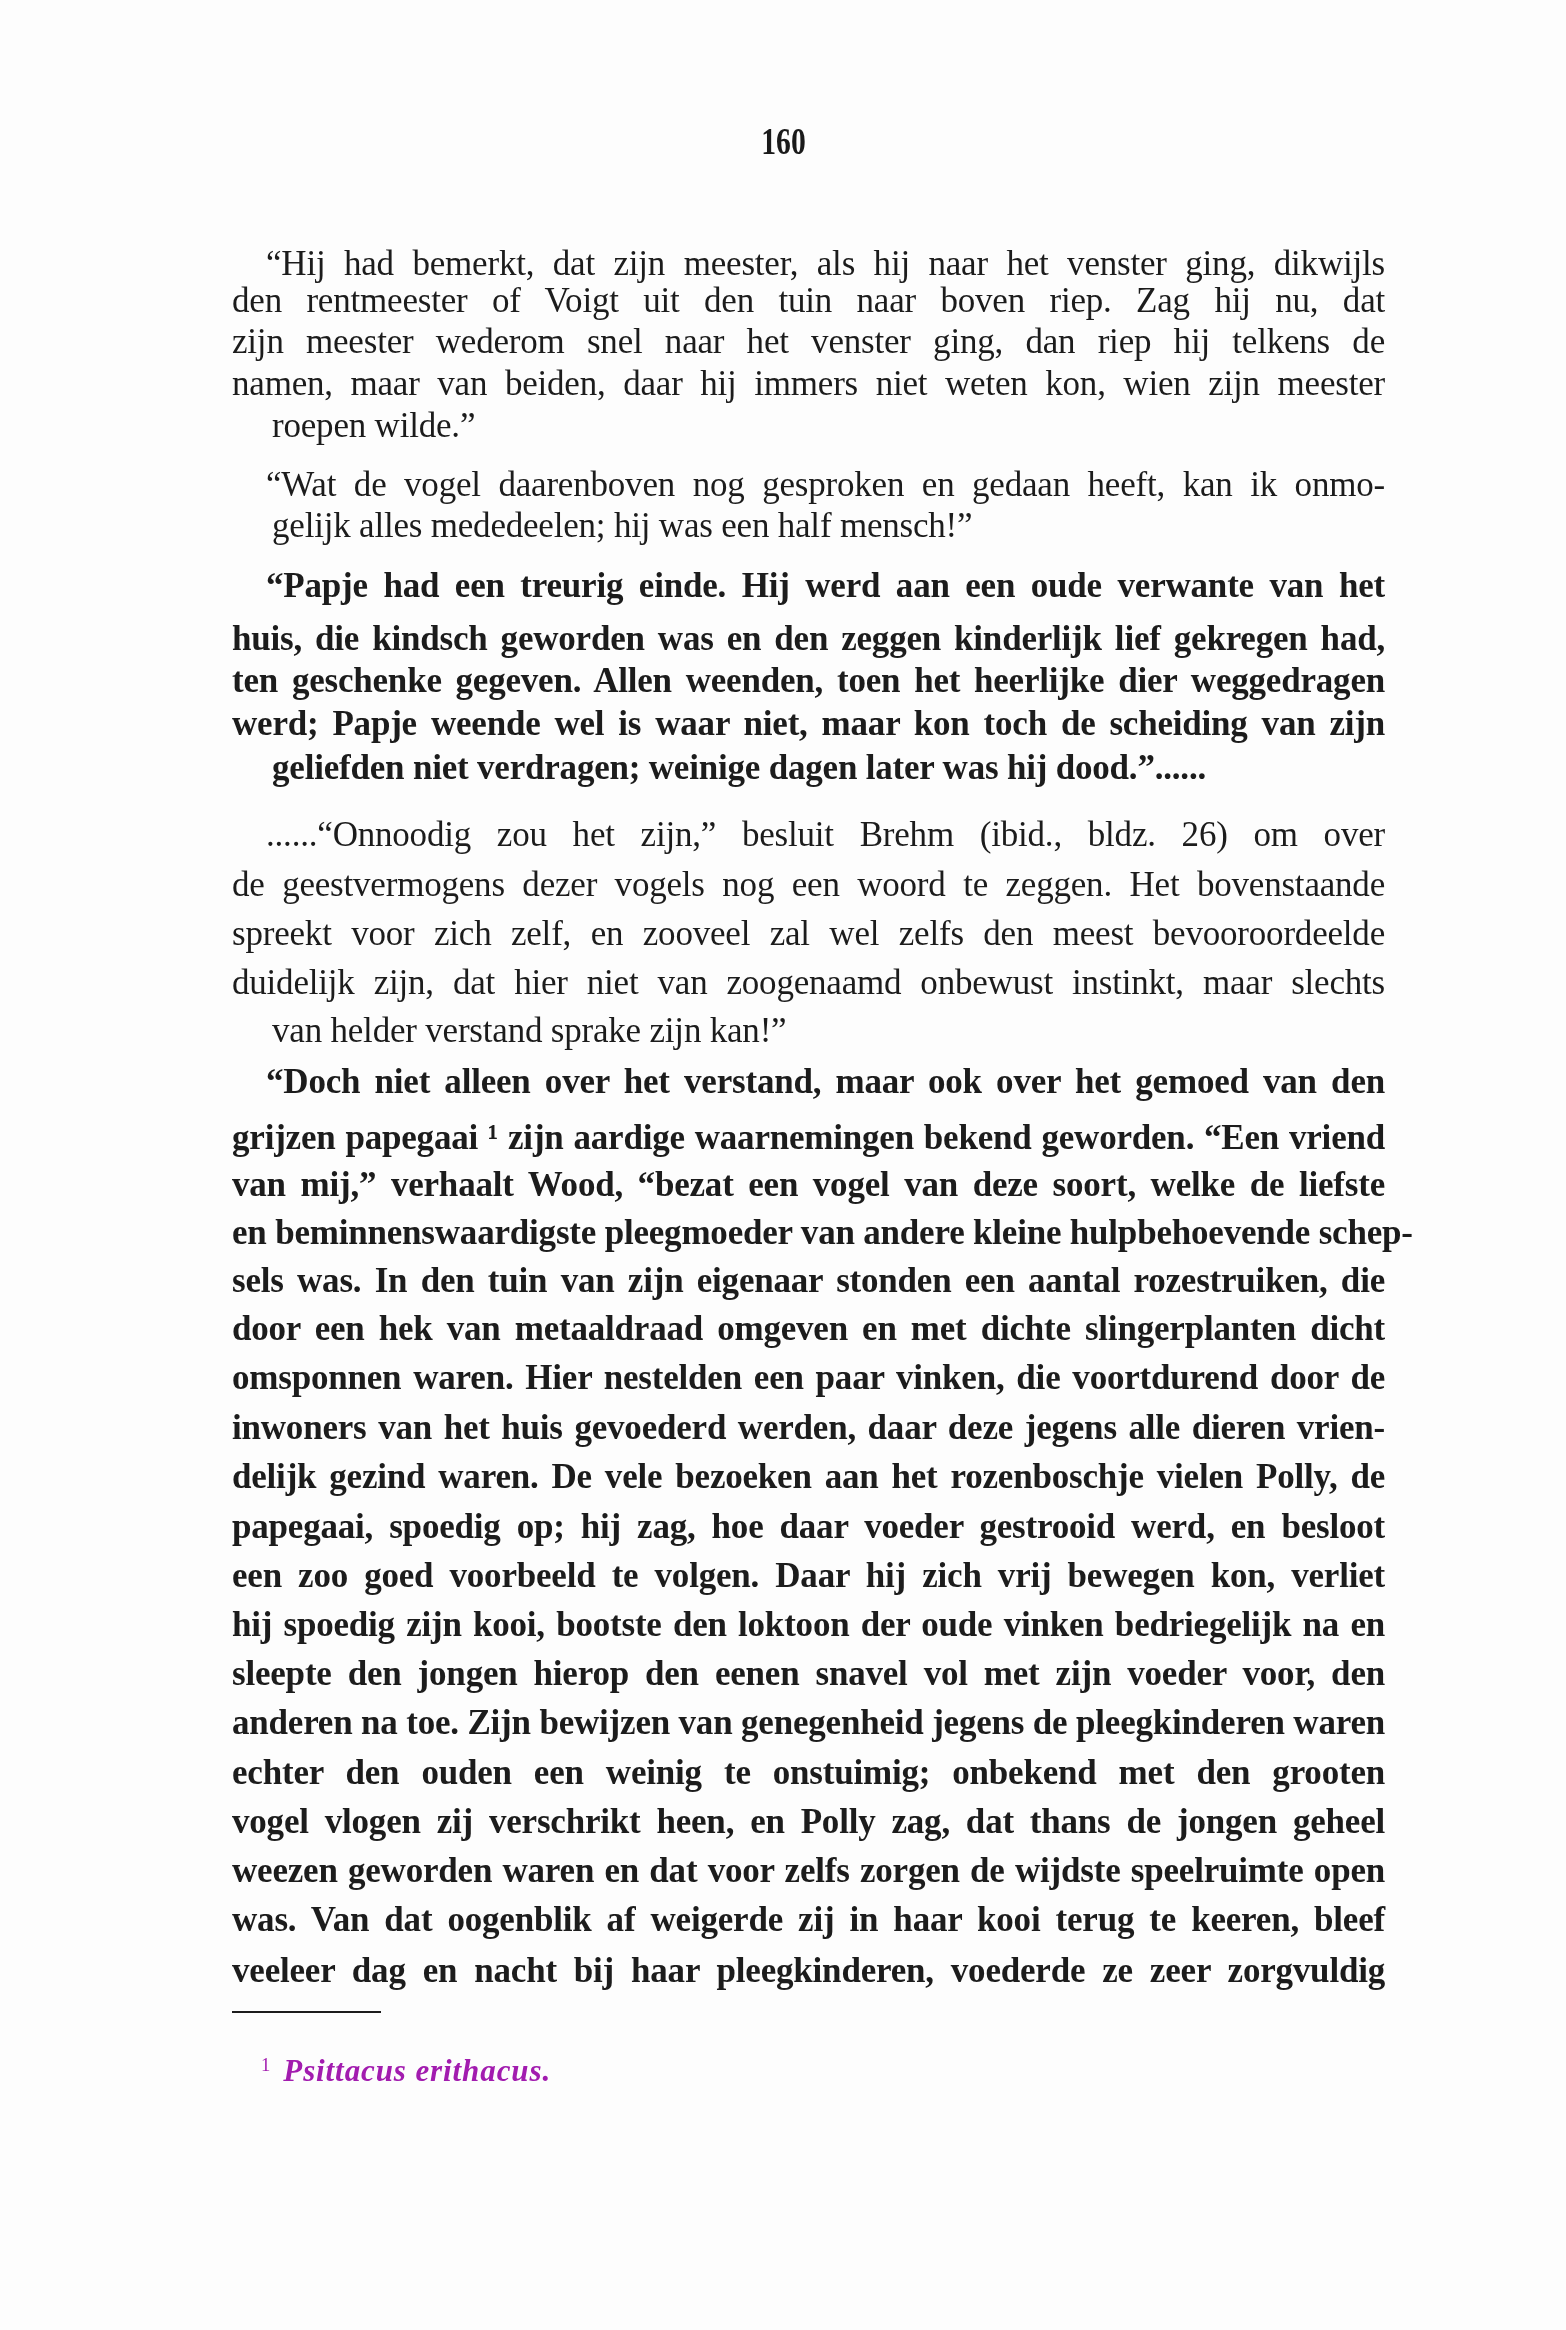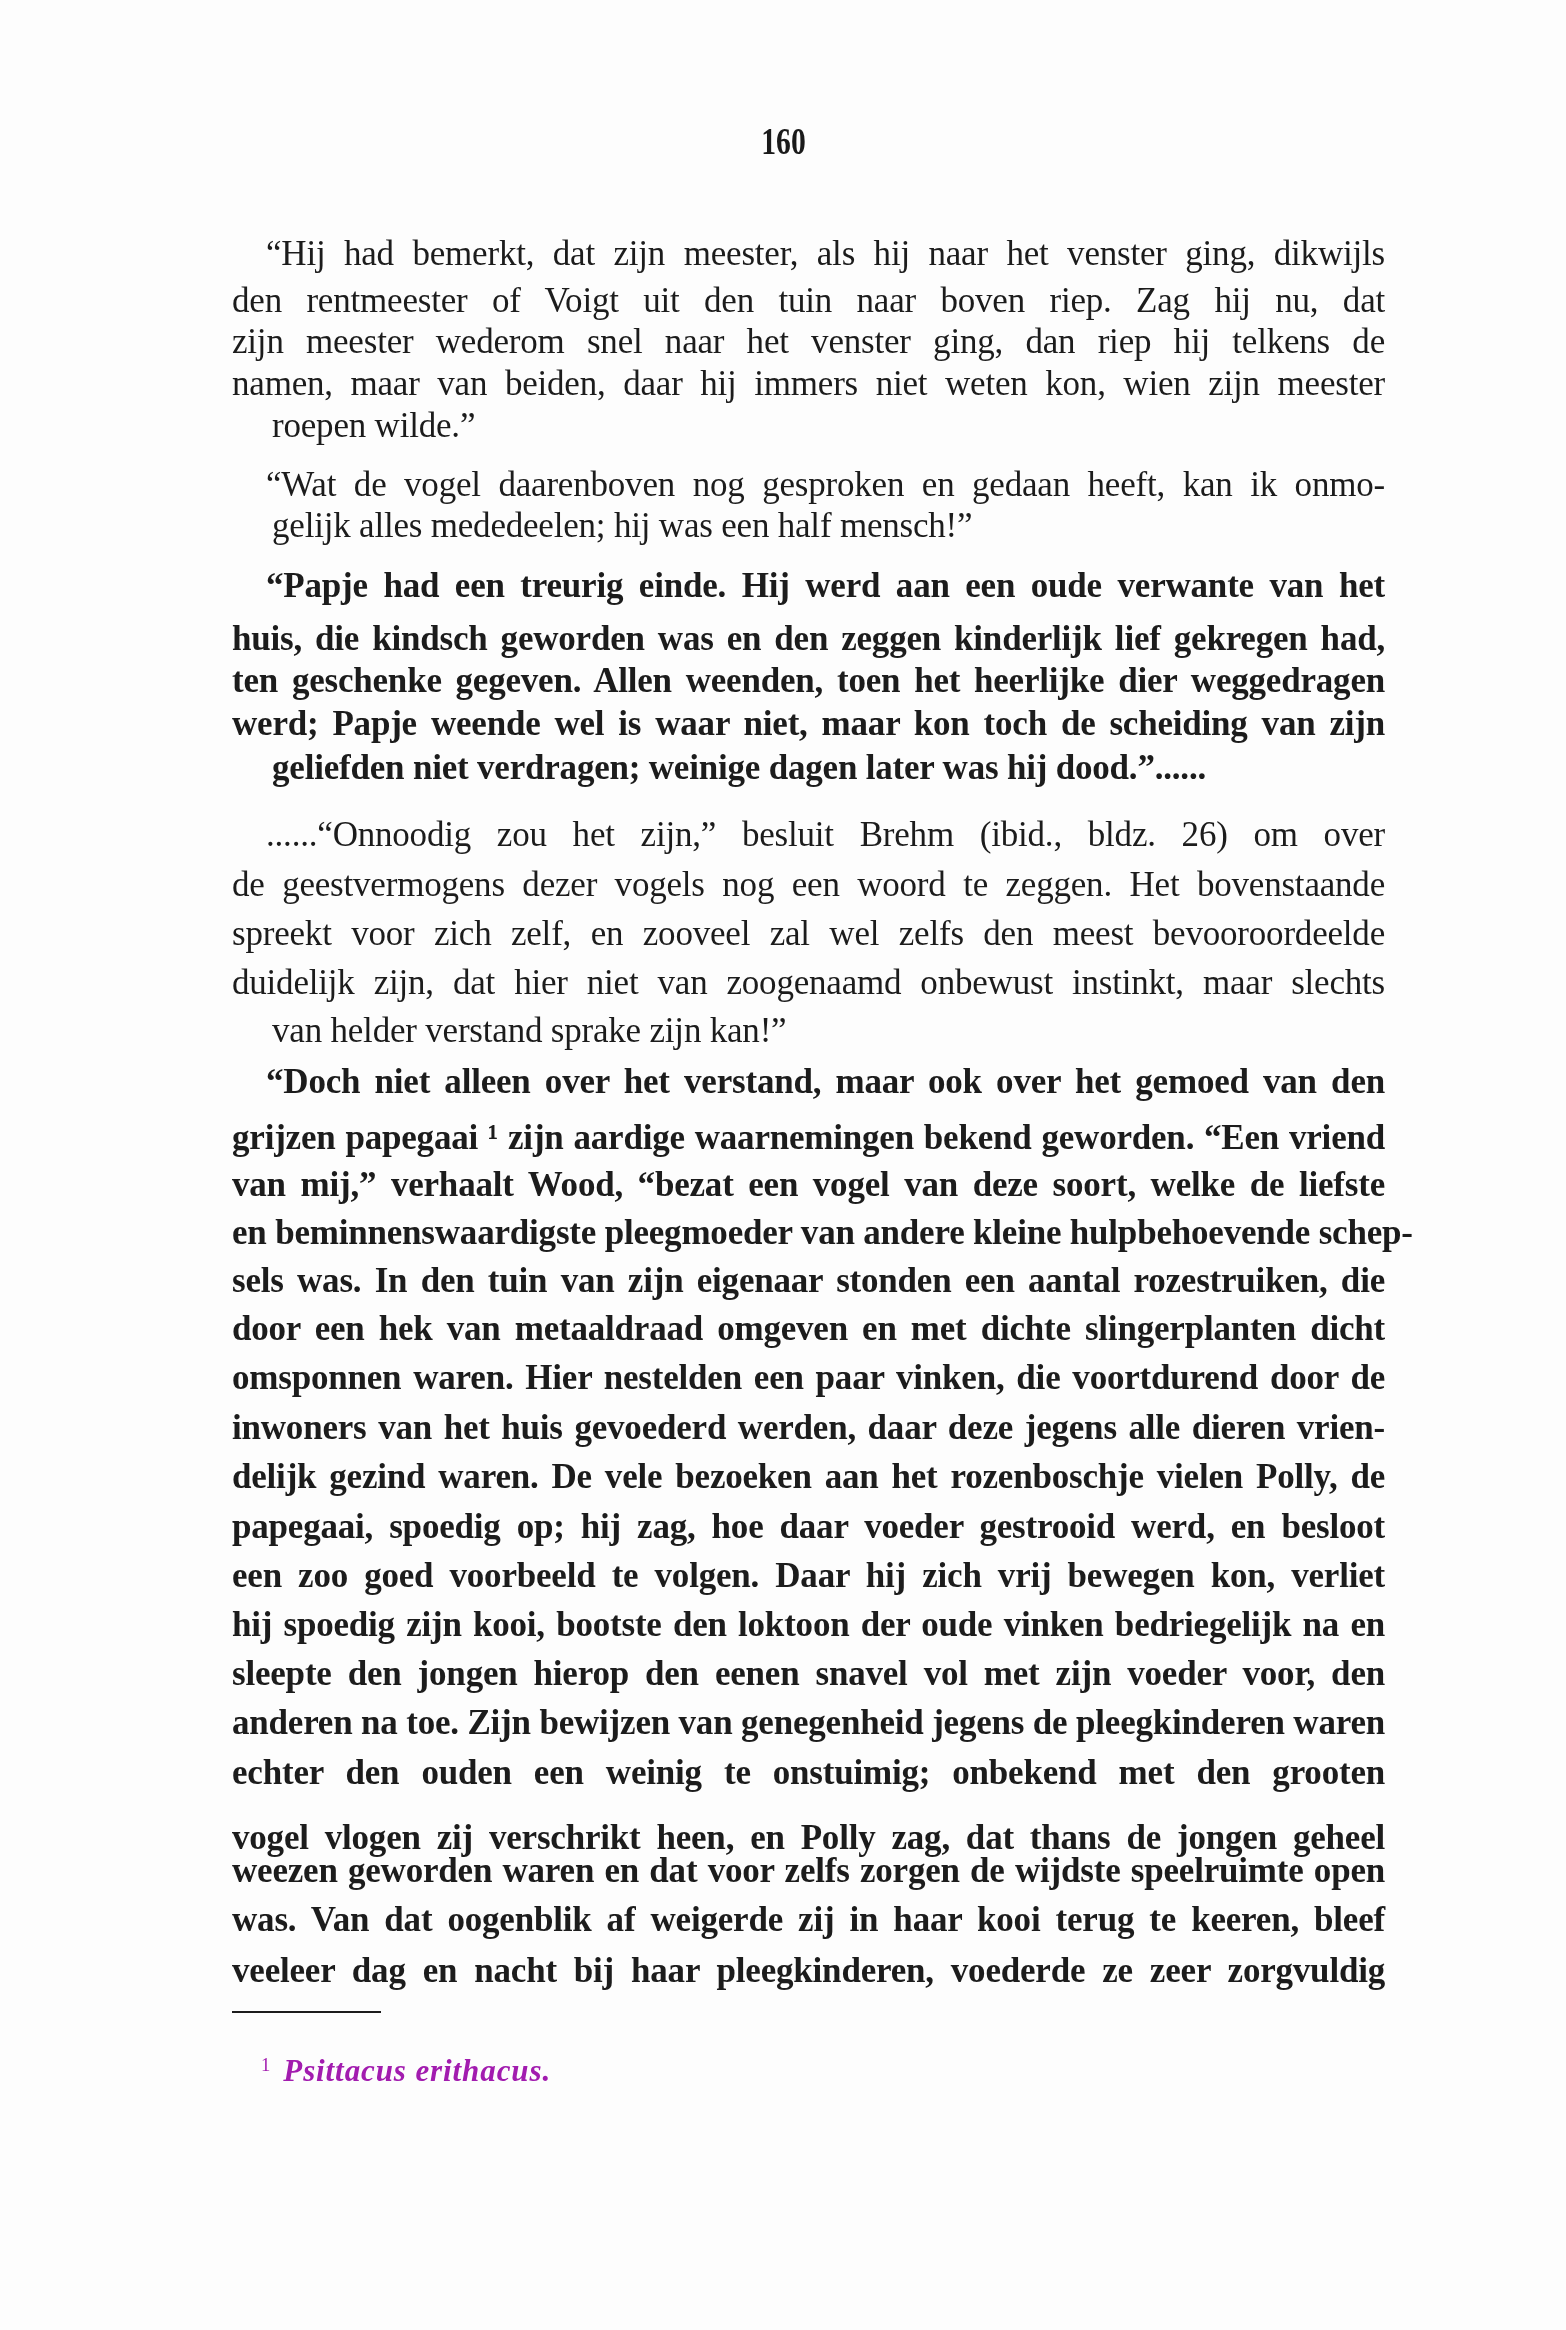--- a/index.html
+++ b/index.html
@@ -29,21 +29,21 @@
   .footnote sup { font-size: 18.6px; vertical-align: 10.3px; margin-right: 13px; font-style: normal; }
   .footnote .it { font-style: italic; font-weight: bold; letter-spacing: 0.9px; }
 </style>
 </head>
 <body>
 
 <div class="page">
   <div class="pagenum">160</div>
 
   <div id="body-text">
-      <div class="line indent" style="top: 230px;">“Hij had bemerkt, dat zijn meester, als hij naar het venster ging, dikwijls</div>
+      <div class="line indent" style="top: 240px;">“Hij had bemerkt, dat zijn meester, als hij naar het venster ging, dikwijls</div>
       <div class="line" style="top: 277px;">den rentmeester of Voigt uit den tuin naar boven riep. Zag hij nu, dat</div>
       <div class="line" style="top: 318px;">zijn meester wederom snel naar het venster ging, dan riep hij telkens de</div>
       <div class="line" style="top: 360px;">namen, maar van beiden, daar hij immers niet weten kon, wien zijn meester</div>
       <div class="line last" style="top: 402px;">roepen wilde.”</div>
       <div class="line indent" style="top: 461px;">“Wat de vogel daarenboven nog gesproken en gedaan heeft, kan ik onmo-</div>
       <div class="line last" style="top: 502px;">gelijk alles mededeelen; hij was een half mensch!”</div>
       <div class="line indent bold" style="top: 562px;">“Papje had een treurig einde. Hij werd aan een oude verwante van het</div>
       <div class="line bold" style="top: 615px;">huis, die kindsch geworden was en den zeggen kinderlijk lief gekregen had,</div>
       <div class="line bold" style="top: 657px;">ten geschenke gegeven. Allen weenden, toen het heerlijke dier weggedragen</div>
       <div class="line bold" style="top: 700px;">werd; Papje weende wel is waar niet, maar kon toch de scheiding van zijn</div>
@@ -61,21 +61,21 @@
       <div class="line bold" style="top: 1305px;">door een hek van metaaldraad omgeven en met dichte slingerplanten dicht</div>
       <div class="line bold" style="top: 1354px;">omsponnen waren. Hier nestelden een paar vinken, die voortdurend door de</div>
       <div class="line bold" style="top: 1404px;">inwoners van het huis gevoederd werden, daar deze jegens alle dieren vrien-</div>
       <div class="line bold" style="top: 1453px;">delijk gezind waren. De vele bezoeken aan het rozenboschje vielen Polly, de</div>
       <div class="line bold" style="top: 1503px;">papegaai, spoedig op; hij zag, hoe daar voeder gestrooid werd, en besloot</div>
       <div class="line bold" style="top: 1552px;">een zoo goed voorbeeld te volgen. Daar hij zich vrij bewegen kon, verliet</div>
       <div class="line bold" style="top: 1601px;">hij spoedig zijn kooi, bootste den loktoon der oude vinken bedriegelijk na en</div>
       <div class="line bold" style="top: 1650px;">sleepte den jongen hierop den eenen snavel vol met zijn voeder voor, den</div>
       <div class="line bold" style="top: 1699px;">anderen na toe. Zijn bewijzen van genegenheid jegens de pleegkinderen waren</div>
       <div class="line bold" style="top: 1749px;">echter den ouden een weinig te onstuimig; onbekend met den grooten</div>
-      <div class="line bold" style="top: 1798px; margin-top: 16px;">vogel vlogen zij verschrikt heen, en Polly zag, dat thans de jongen geheel</div>
+      <div class="line bold" style="top: 1798px;">vogel vlogen zij verschrikt heen, en Polly zag, dat thans de jongen geheel</div>
       <div class="line bold" style="top: 1847px;">weezen geworden waren en dat voor zelfs zorgen de wijdste speelruimte open</div>
       <div class="line bold" style="top: 1896px;">was. Van dat oogenblik af weigerde zij in haar kooi terug te keeren, bleef</div>
       <div class="line bold" style="top: 1947px;">veeleer dag en nacht bij haar pleegkinderen, voederde ze zeer zorgvuldig</div>
     </div>
 
   <div class="rule"></div>
   <div class="footnote">
     <sup>1</sup><span class="it">Psittacus erithacus.</span>
   </div>
 </div>

